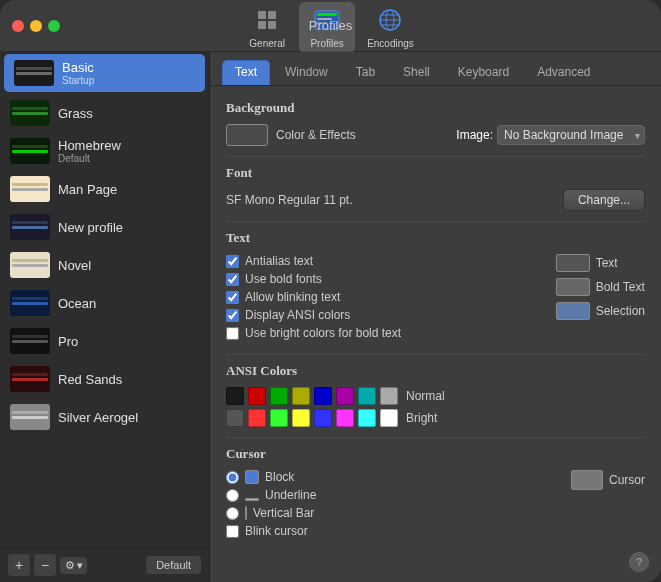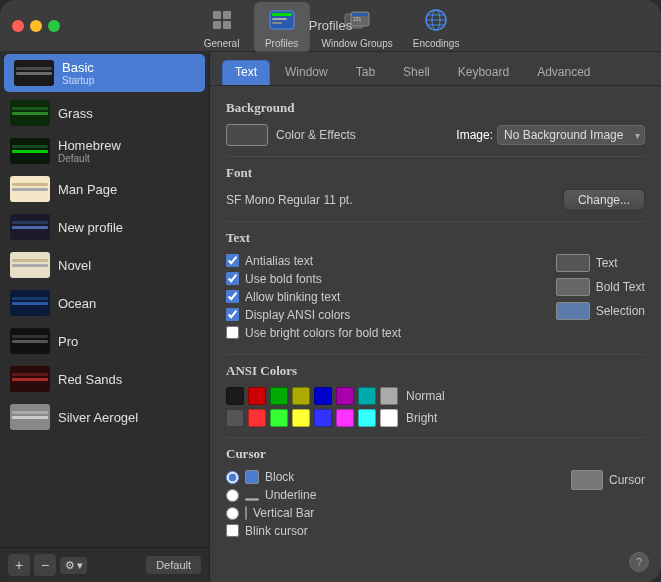--- a/index.html
+++ b/index.html
@@ -245,21 +245,21 @@
       margin-left: auto;
       background: linear-gradient(#5a5a5a, #484848);
       border: 1px solid #333;
       color: #ddd;
       border-radius: 5px;
       padding: 3px 14px;
       font-size: 12px;
       cursor: pointer;
     }
     .checkbox-row {
-      display: flex; align-items: flex-start; gap: 6px; margin-bottom: 4px;
+      display: flex; align-items: center; gap: 6px; margin-bottom: 4px;
     }
     .checkbox-row input[type=checkbox] {
       width: 13px; height: 13px; cursor: pointer;
       accent-color: #4a7cd4;
     }
     .checkbox-label { color: #ccc; font-size: 12px; }
     .ansi-grid {
       display: flex; flex-direction: column; gap: 4px; margin-bottom: 10px;
     }
     .ansi-row { display: flex; align-items: center; gap: 4px; }
@@ -323,31 +323,20 @@
           <svg width="26" height="20" viewBox="0 0 26 20" fill="none">
             <rect x="1" y="1" width="24" height="18" rx="2" fill="#2a5aaa" stroke="#5a8aee" stroke-width="1"></rect>
             <rect x="3" y="3" width="20" height="3" rx="1" fill="#00dd00"></rect>
             <rect x="3" y="8" width="15" height="2" rx="1" fill="#aaa"></rect>
             <rect x="3" y="12" width="10" height="2" rx="1" fill="#888"></rect>
           </svg>
         </div>
         <span class="toolbar-label">Profiles</span>
       </div>
 
-      <div class="toolbar-item">
-        <div class="toolbar-icon">
-          <svg width="26" height="20" viewBox="0 0 26 20" fill="none">
-            <rect x="1" y="4" width="18" height="14" rx="2" fill="#555" stroke="#777" stroke-width="1"></rect>
-            <rect x="7" y="2" width="18" height="14" rx="2" fill="#666" stroke="#888" stroke-width="1"></rect>
-            <rect x="8" y="3" width="16" height="3" rx="1" fill="#2a5aaa"></rect>
-            <text x="9" y="11" font-size="5" fill="#ccc">151</text>
-          </svg>
-        </div>
-        <span class="toolbar-label">Window Groups</span>
-      </div>
 
       <div class="toolbar-item">
         <div class="toolbar-icon">
           <svg width="24" height="24" viewBox="0 0 24 24" fill="none">
             <circle cx="12" cy="12" r="10" stroke="#4a8aee" stroke-width="1.5" fill="none"></circle>
             <ellipse cx="12" cy="12" rx="4" ry="10" stroke="#4a8aee" stroke-width="1" fill="none"></ellipse>
             <line x1="2" y1="12" x2="22" y2="12" stroke="#4a8aee" stroke-width="1"></line>
             <line x1="3" y1="7" x2="21" y2="7" stroke="#4a8aee" stroke-width="1"></line>
             <line x1="3" y1="17" x2="21" y2="17" stroke="#4a8aee" stroke-width="1"></line>
           </svg>

